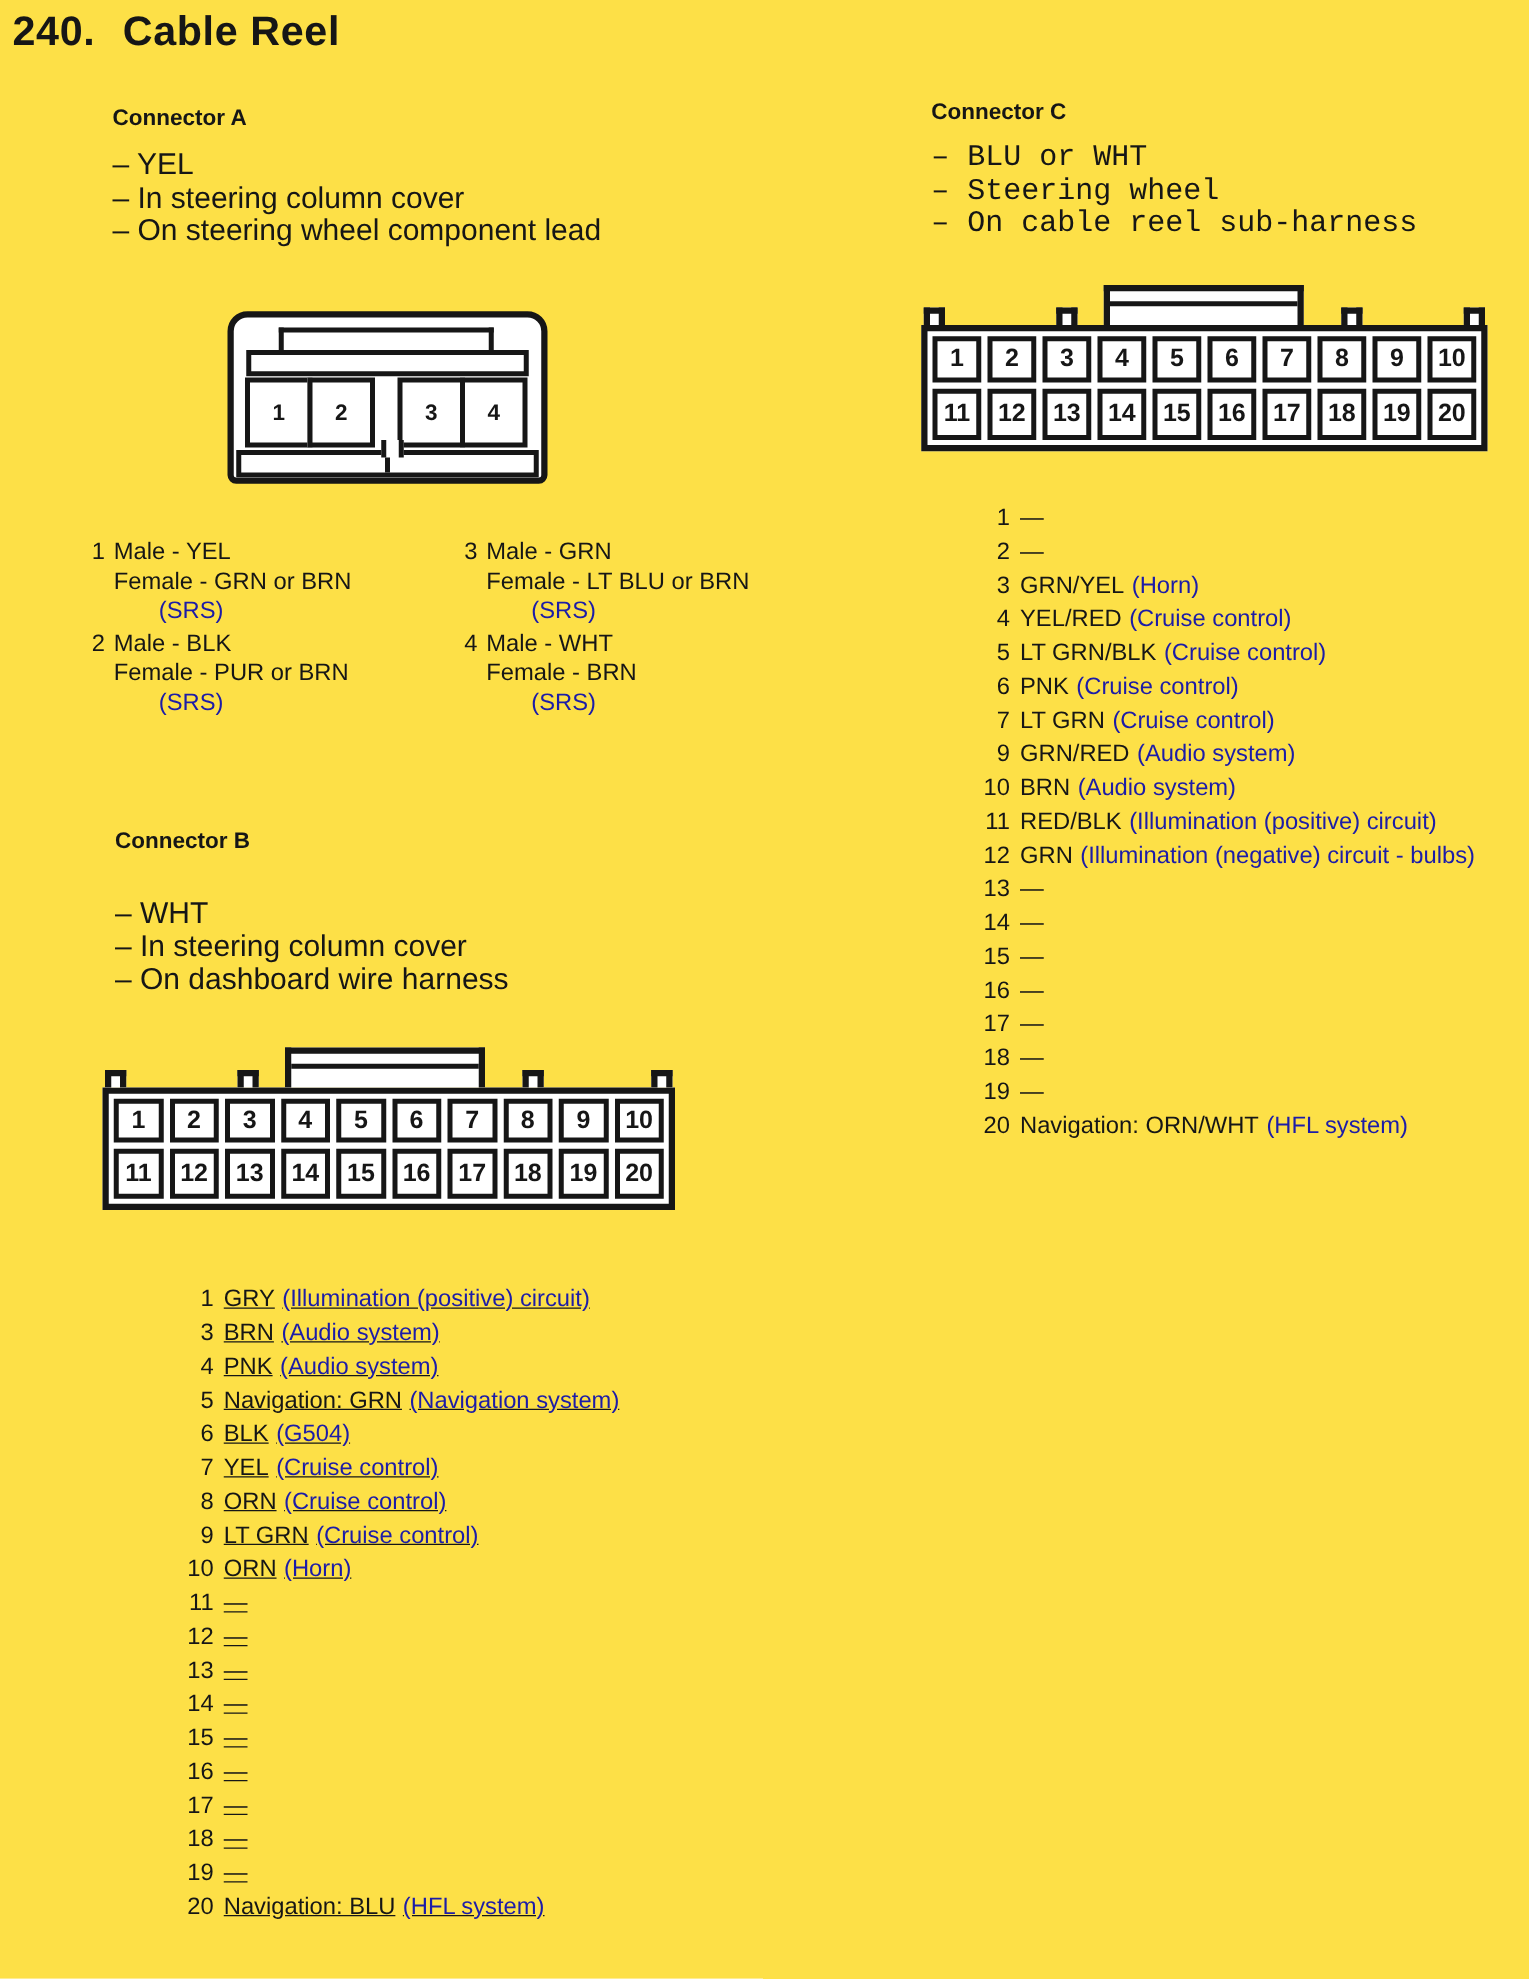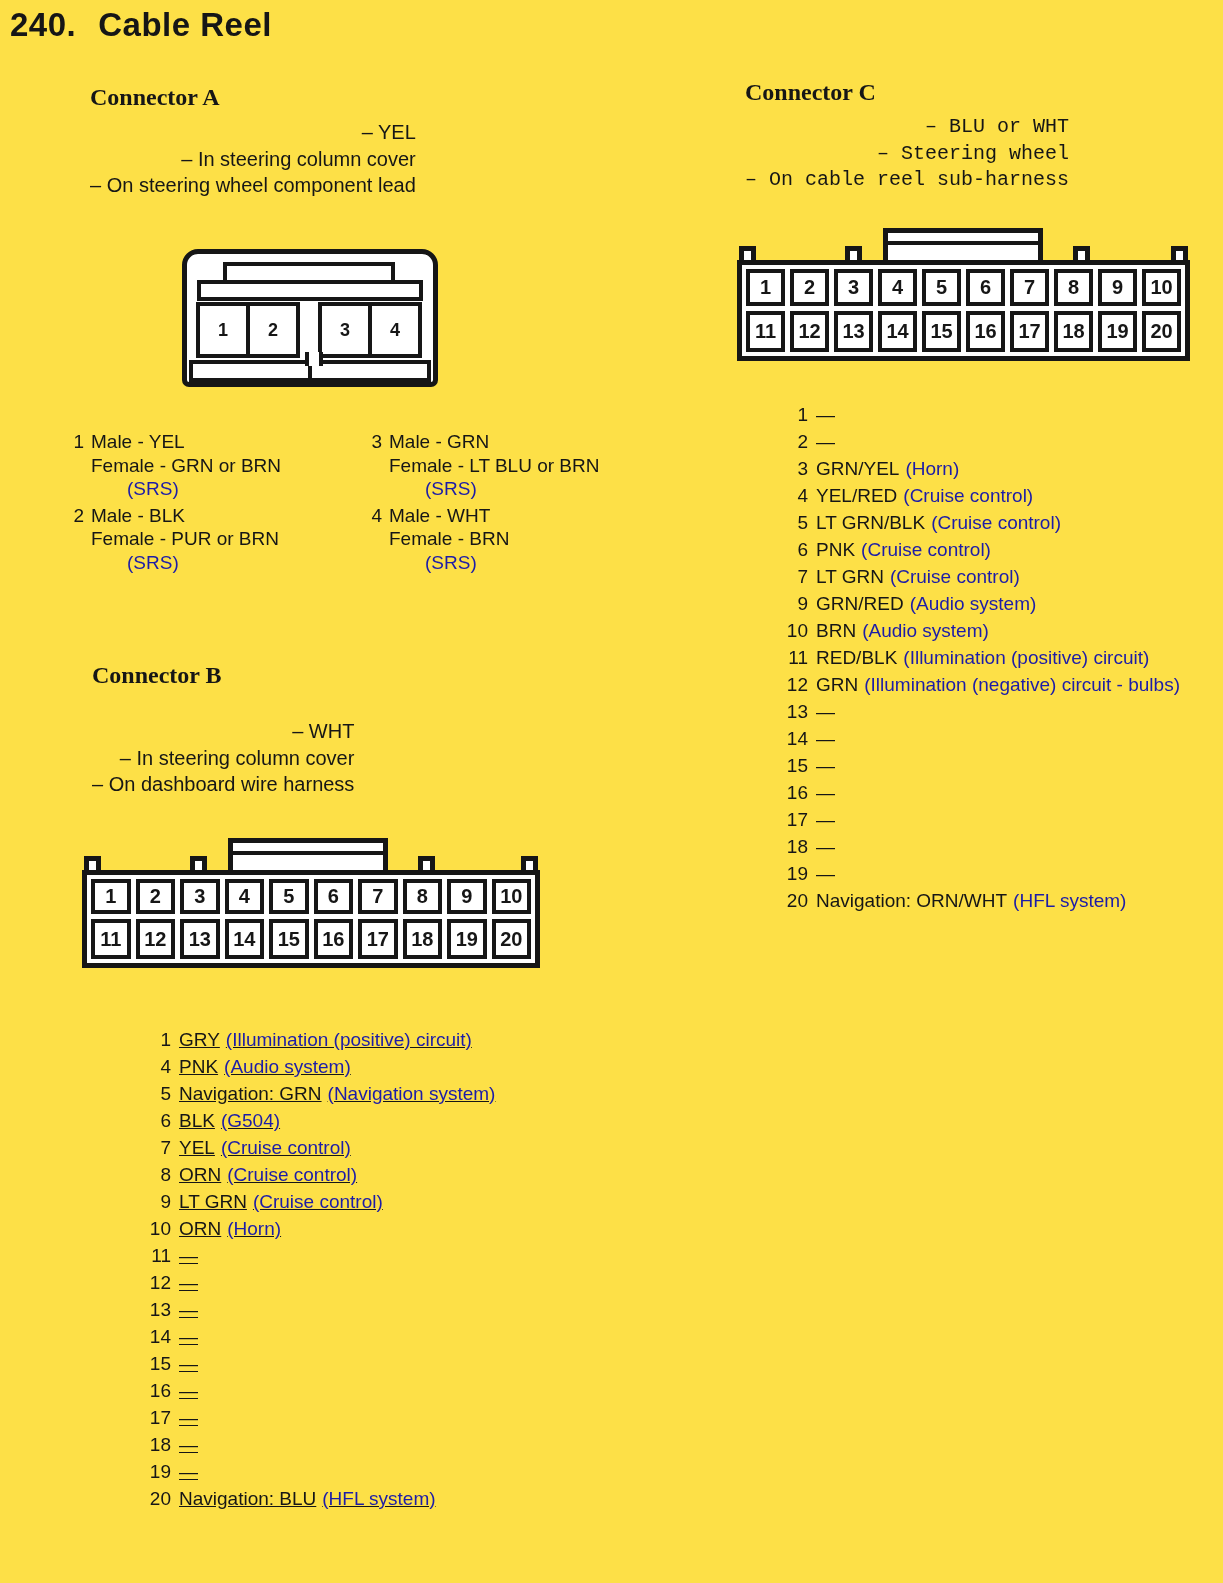--- a/index.html
+++ b/index.html
@@ -4,22 +4,22 @@
 <style>
   :root { --blue:#1c1ca8; --ink:#161616; }
   * { margin:0; padding:0; box-sizing:border-box; }
   html,body { background:#fff; }
   body { font-family:"Liberation Sans", sans-serif; color:var(--ink); }
   #page { position:relative; width:1223px; height:1583px; background:#fde047; overflow:hidden; }
 
   
   .page-title { position:absolute; left:10px; top:6px; display:flex; gap:22px;
                 font-size:33px; font-weight:bold; letter-spacing:.5px; }
-  .conn-heading { position:absolute; font-size:24px; font-weight:bold;font-family:Liberation Serif, serif; }
-  .bullets { position:absolute; font-size:20px; line-height:26.5px;text-align:right; }
+  .conn-heading { position:absolute; font-size:18px; font-weight:bold; }
+  .bullets { position:absolute; font-size:24px; line-height:26.5px; }
   .bullets div { white-space:nowrap; }
 
   
   .pin-list { position:absolute; font-size:19px; line-height:27px; }
   .pin-row { white-space:nowrap; }
   .pin-num { display:inline-block; width:26px; text-align:right; margin-right:8px; }
   .pin-note { color:var(--blue); margin-left:6px; }
   .pin-list-c .pin-num { width:30px; }
 
   
@@ -169,20 +169,21 @@
         <div class="cell">16</div>
         <div class="cell">17</div>
         <div class="cell">18</div>
         <div class="cell">19</div>
         <div class="cell">20</div>
       </div>
   </div>
 
   <div class="pin-list" style="left:145px; top:1026px;text-decoration:underline;">
       <div class="pin-row"><span class="pin-num">1</span><span class="pin-label">GRY</span><span class="pin-note">(Illumination (positive) circuit)</span></div>
+      <div class="pin-row"><span class="pin-num">3</span><span class="pin-label">BRN</span><span class="pin-note">(Audio system)</span></div>
       <div class="pin-row"><span class="pin-num">4</span><span class="pin-label">PNK</span><span class="pin-note">(Audio system)</span></div>
       <div class="pin-row"><span class="pin-num">5</span><span class="pin-label">Navigation: GRN</span><span class="pin-note">(Navigation system)</span></div>
       <div class="pin-row"><span class="pin-num">6</span><span class="pin-label">BLK</span><span class="pin-note">(G504)</span></div>
       <div class="pin-row"><span class="pin-num">7</span><span class="pin-label">YEL</span><span class="pin-note">(Cruise control)</span></div>
       <div class="pin-row"><span class="pin-num">8</span><span class="pin-label">ORN</span><span class="pin-note">(Cruise control)</span></div>
       <div class="pin-row"><span class="pin-num">9</span><span class="pin-label">LT GRN</span><span class="pin-note">(Cruise control)</span></div>
       <div class="pin-row"><span class="pin-num">10</span><span class="pin-label">ORN</span><span class="pin-note">(Horn)</span></div>
       <div class="pin-row"><span class="pin-num">11</span><span class="pin-label">—</span></div>
       <div class="pin-row"><span class="pin-num">12</span><span class="pin-label">—</span></div>
       <div class="pin-row"><span class="pin-num">13</span><span class="pin-label">—</span></div>

